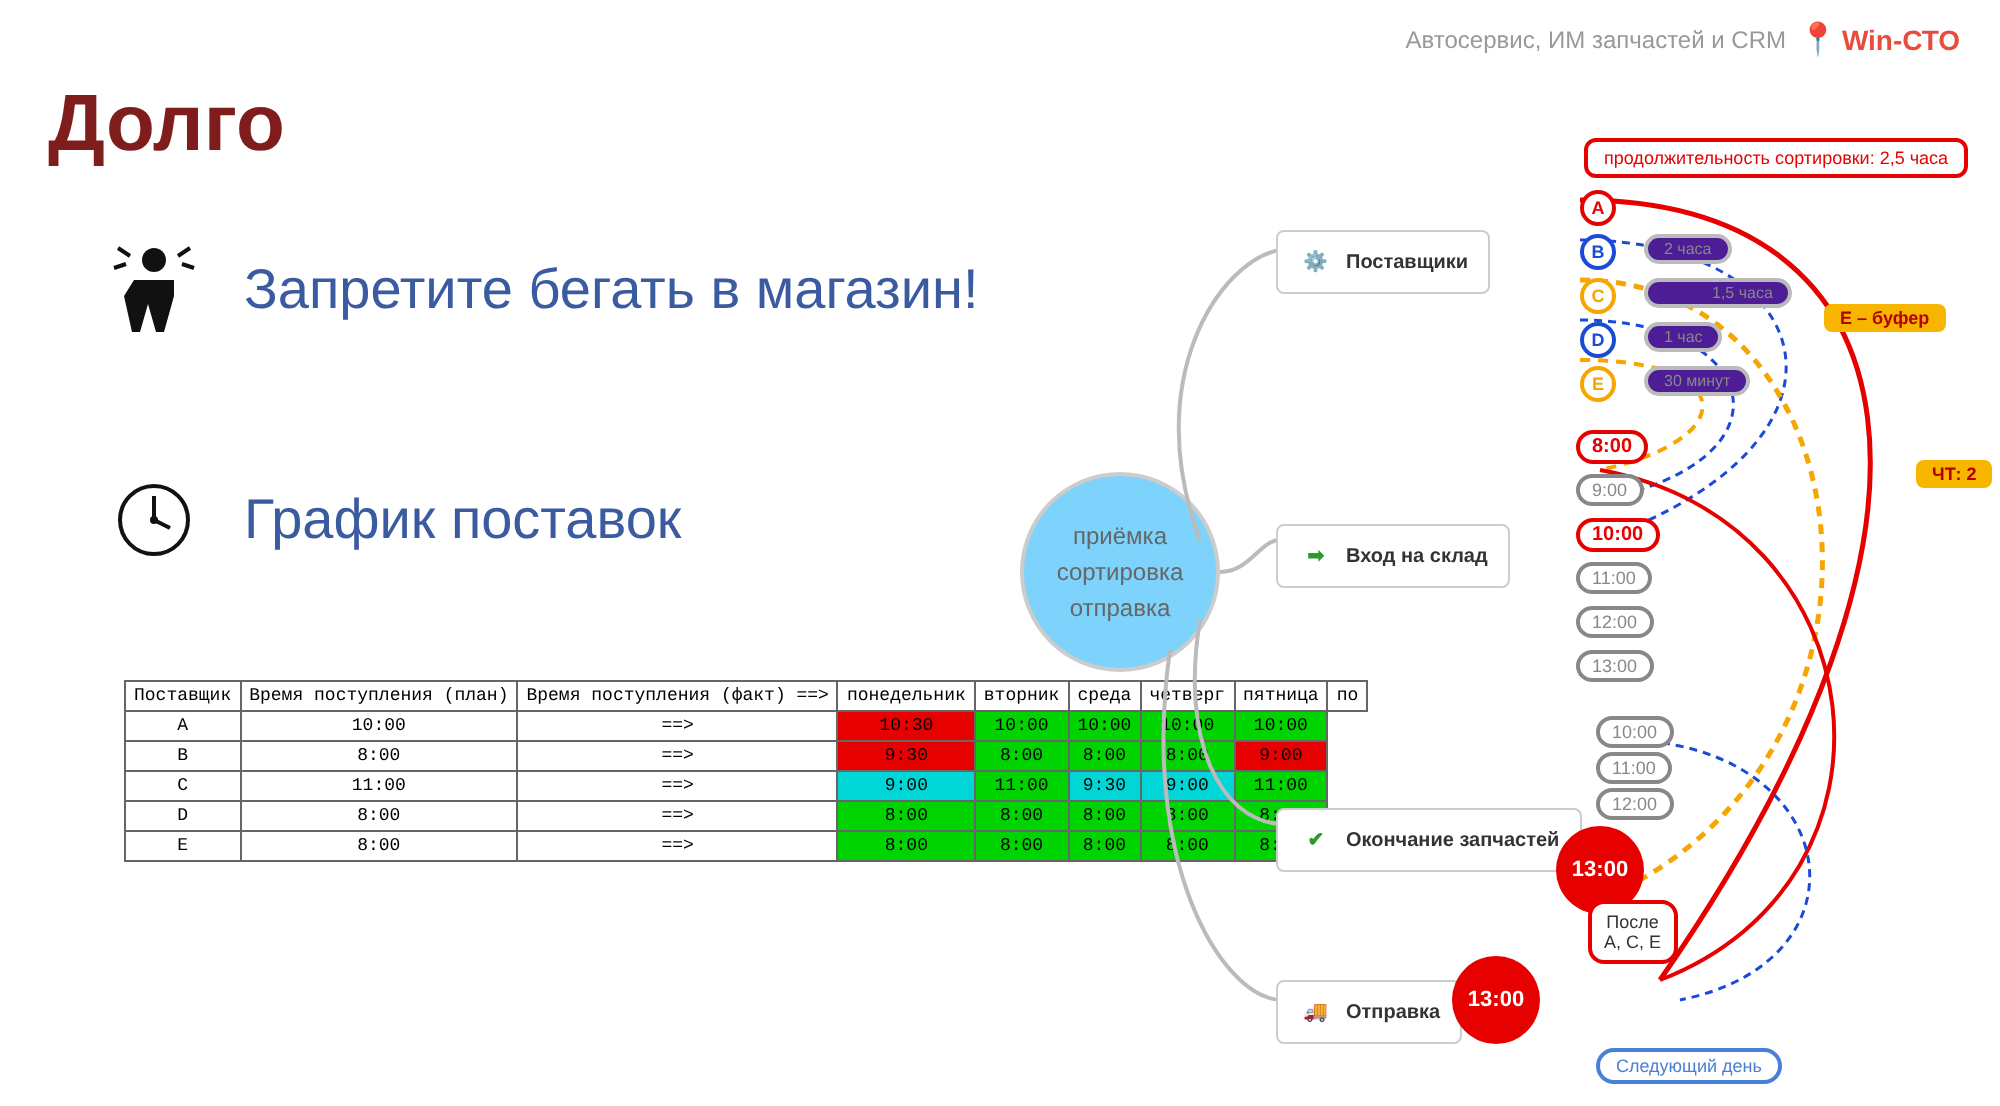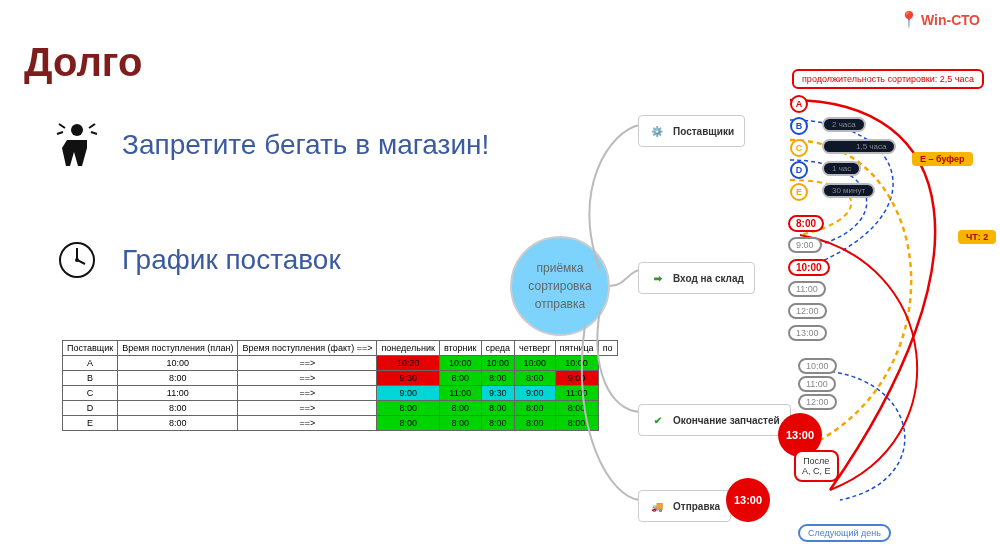--- a/index.html
+++ b/index.html
@@ -16,59 +16,60 @@
   .bullet-row { position: absolute; display: flex; align-items: center; gap: 20px; }
   .bullet1 { top: 120px; left: 52px; }
   .bullet2 { top: 235px; left: 52px; }
   .bullet-icon { width: 50px; height: 50px; display: flex; align-items: center; justify-content: center; }
   .bullet-text { font-size: 28px; color: #3a5ba0; }
   
   .person-icon svg { width: 44px; height: 50px; }
   .clock-icon svg { width: 40px; height: 40px; }
   
   .schedule-table { position: absolute; top: 340px; left: 62px; border-collapse: collapse; font-size: 9px; }
-  .schedule-table th, .schedule-table td { border: 1px solid #666; padding: 2px 4px; text-align: center; }
+  .schedule-table th, .schedule-table td { border: 1px solid #666; padding: 2px 4px; text-align: center; font-family: Liberation Mono, monospace; }
   .schedule-table th { background: #fff; font-weight: normal; }
   .cell-red { background: #e60000; color: #000; }
   .cell-green { background: #00d400; color: #000; }
   .cell-cyan { background: #00d6d6; color: #000; }
   
   
   .center-node { position: absolute; left: 510px; top: 236px; width: 100px; height: 100px; border-radius: 50%; border: 2px solid #ccc; background: #7dd3fc; display: flex; flex-direction: column; align-items: center; justify-content: center; font-size: 12px; color: #666; text-align: center; line-height: 1.5; }
   
   .branch-node { position: absolute; display: flex; align-items: center; gap: 6px; border: 1px solid #ccc; border-radius: 4px; padding: 6px 10px; background: #fff; font-size: 10px; font-weight: bold; color: #333; }
   .b-suppliers { left: 638px; top: 115px; }
   .b-entry { left: 638px; top: 262px; }
   .b-finish { left: 638px; top: 404px; }
   .b-ship { left: 638px; top: 490px; }
   
   .node-icon { width: 18px; height: 18px; display: inline-flex; align-items: center; justify-content: center; }
   
   
   .round-node { position: absolute; border-radius: 50%; border: 2px solid; display: flex; align-items: center; justify-content: center; font-size: 9px; font-weight: bold; min-width: 18px; height: 18px; padding: 0 2px; background: #fff; }
-  .oval-label { position: absolute; border: 2px solid; border-radius: 10px; padding: 1px 8px; font-size: 8px; background: #0f172a; color: #888; }
+  .oval-label { position: absolute; border: 2px solid; border-radius: 10px; padding: 1px 8px; font-size: 8px; background: #4c1d95; color: #888; }
   
   .duration-box { position: absolute; border: 2px solid #e60000; border-radius: 6px; padding: 3px 8px; font-size: 9px; color: #e60000; background: #fff; }
   
   .buffer-badge { position: absolute; background: #f7b500; color: #b30000; border-radius: 4px; padding: 2px 8px; font-size: 9px; font-weight: bold; text-align: center; }
   
   .big-red-circle { position: absolute; background: #e60000; color: #fff; border-radius: 50%; width: 44px; height: 44px; display: flex; align-items: center; justify-content: center; font-size: 11px; font-weight: bold; }
   .timeline-circle { position: absolute; border-radius: 10px; border: 2px solid #888; background: #fff; font-size: 9px; color: #888; padding: 1px 6px; }
   .timeline-red { border-color: #e60000; color: #e60000; font-weight: bold; font-size: 10px; }
   
   .after-box { position: absolute; border: 2px solid #e60000; border-radius: 8px; padding: 4px 6px; font-size: 9px; text-align: center; color: #333; background: #fff; }
   .next-day { position: absolute; border: 2px solid #4a7fd6; border-radius: 10px; padding: 2px 8px; font-size: 9px; color: #4a7fd6; background: #fff; }
   
   
   .arc-svg { position: absolute; top: 60px; left: 760px; width: 240px; height: 490px; pointer-events: none; }
 </style>
 </head>
 <body>
 
 <div class="header">
+  <span>Автосервис, ИМ запчастей и CRM</span>
   <span class="logo">
     <span class="logo-icon">📍</span>
     <span class="logo-win">Win-</span>
       <span class="logo-cto">СТО</span>
   </span>
 </div>
 
 <div class="title">Долго</div>
 
 <div class="bullet-row bullet1">

